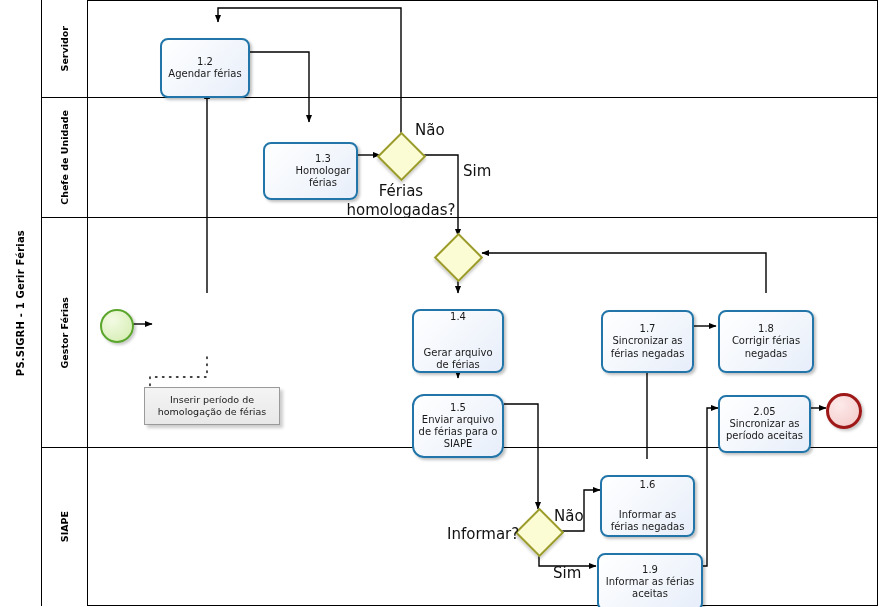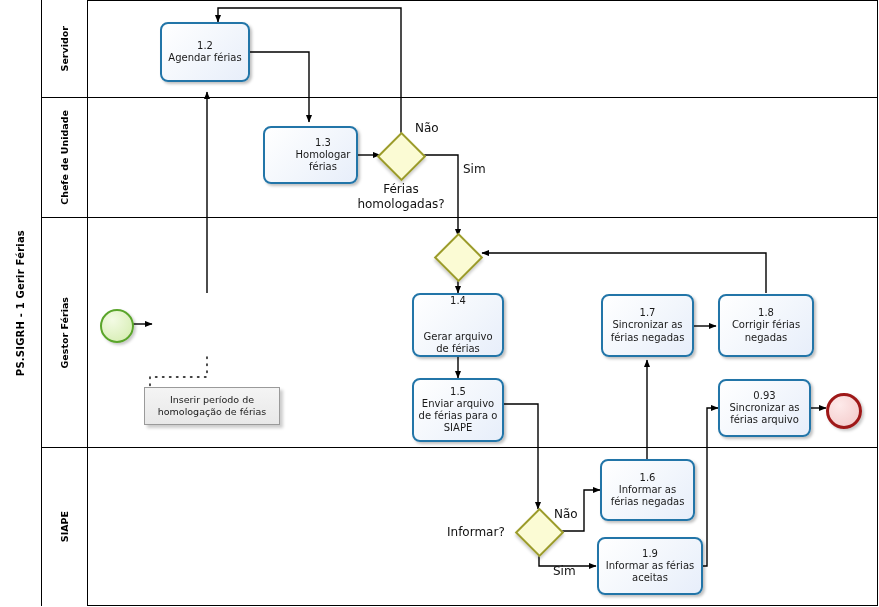--- a/index.html
+++ b/index.html
@@ -18,21 +18,21 @@
   .lane-label span{writing-mode:vertical-rl;transform:rotate(180deg);font-size:9.5px;font-weight:bold;color:#000;white-space:nowrap;}
 
   
   #wires{position:absolute;left:0;top:0;width:879px;height:607px;}
 
   
   .task{position:absolute;box-sizing:border-box;border:2px solid #2275a8;border-radius:8px;
         background:linear-gradient(135deg,#ffffff 0%,#f2f6fc 55%,#e7eefa 100%);
         box-shadow:2px 2px 3px rgba(0,0,0,.25);
         display:flex;flex-direction:column;align-items:center;justify-content:center;
-        font-size:10px;color:#1a1a1a;line-height:1.22;text-align:center;padding:2px 3px;}
+        font-size:10px;color:#1a1a1a;line-height:1.22;text-align:center;padding:2px 3px;margin-top:16px;}
   .task .num{display:block;}
   .task .nm{display:block;}
 
   
   .gw{position:absolute;width:44px;height:44px;}
   .gw i{display:block;width:31px;height:31px;margin:6px auto;background:#fbfbd4;
         border:2px solid #9b9b2a;transform:rotate(45deg);box-shadow:2px 2px 3px rgba(0,0,0,.2);}
 
   
   .ev-start{position:absolute;width:30px;height:30px;border-radius:50%;border:2.5px solid #5aa52b;
@@ -43,21 +43,21 @@
           box-shadow:2px 2px 3px rgba(0,0,0,.22);}
 
   
   .annot{position:absolute;box-sizing:border-box;border:1px solid #9a9a9a;
          background:linear-gradient(180deg,#f4f4f4 0%,#e8e8e8 100%);
          box-shadow:3px 3px 3px rgba(0,0,0,.2);
          display:flex;align-items:center;justify-content:center;text-align:center;
          font-size:9.5px;color:#1a1a1a;line-height:1.3;padding:2px 5px;margin-left:48px;}
 
   
-  .lbl{position:absolute;font-size:12px;color:#111;white-space:nowrap;}
+  .lbl{position:absolute;font-size:15px;color:#111;white-space:nowrap;}
   .lbl.c{text-align:center;}
 </style>
 </head>
 <body>
 
 <div id="stage">
 
   <div class="pool-outer"></div>
 
   <div class="pool-title">
@@ -141,48 +141,48 @@
   <div class="task" style="left:263px;top:126px;width:95px;height:58px;padding-left:28px;">
     <span class="num">1.3</span>
     <span class="nm">Homologar férias</span>
   </div>
 
   <div class="task" style="left:412px;top:293px;width:92px;height:64px;gap:24px;">
     <span class="num">1.4</span>
     <span class="nm">Gerar arquivo de férias</span>
   </div>
 
-  <div class="task" style="left:412px;top:378px;width:92px;height:64px;">
+  <div class="task" style="left:412px;top:378px;width:92px;height:64px;border-radius:12px;">
     <span class="num">1.5</span>
     <span class="nm">Enviar arquivo de férias para o SIAPE</span>
   </div>
 
-  <div class="task" style="left:600px;top:459px;width:95px;height:62px;">
+  <div class="task" style="left:600px;top:459px;width:95px;height:62px;justify-content:space-between;">
     <span class="num">1.6</span>
     <span class="nm">Informar as férias negadas</span>
   </div>
 
   <div class="task" style="left:601px;top:294px;width:93px;height:63px;">
     <span class="num">1.7</span>
     <span class="nm">Sincronizar as férias negadas</span>
   </div>
 
   <div class="task" style="left:718px;top:294px;width:96px;height:63px;text-align:center;">
     <span class="num">1.8</span>
     <span class="nm">Corrigir férias negadas</span>
   </div>
 
   <div class="task" style="left:597px;top:537px;width:106px;height:58px;">
     <span class="num">1.9</span>
     <span class="nm">Informar as férias aceitas</span>
   </div>
 
   <div class="task" style="left:718px;top:379px;width:93px;height:58px;">
-    <span class="num">0.93</span>
-    <span class="nm">Sincronizar as férias arquivo</span>
+    <span class="num">2.05</span>
+    <span class="nm">Sincronizar as período aceitas</span>
   </div>
 
   <div class="gw" style="left:379px;top:133px;">
     <i></i>
   </div>
   <div class="lbl c" style="left:341px;top:182px;width:120px;line-height:1.25;white-space:normal;">Férias homologadas?</div>
 
   <div class="gw" style="left:436px;top:234px;">
     <i></i>
   </div>

